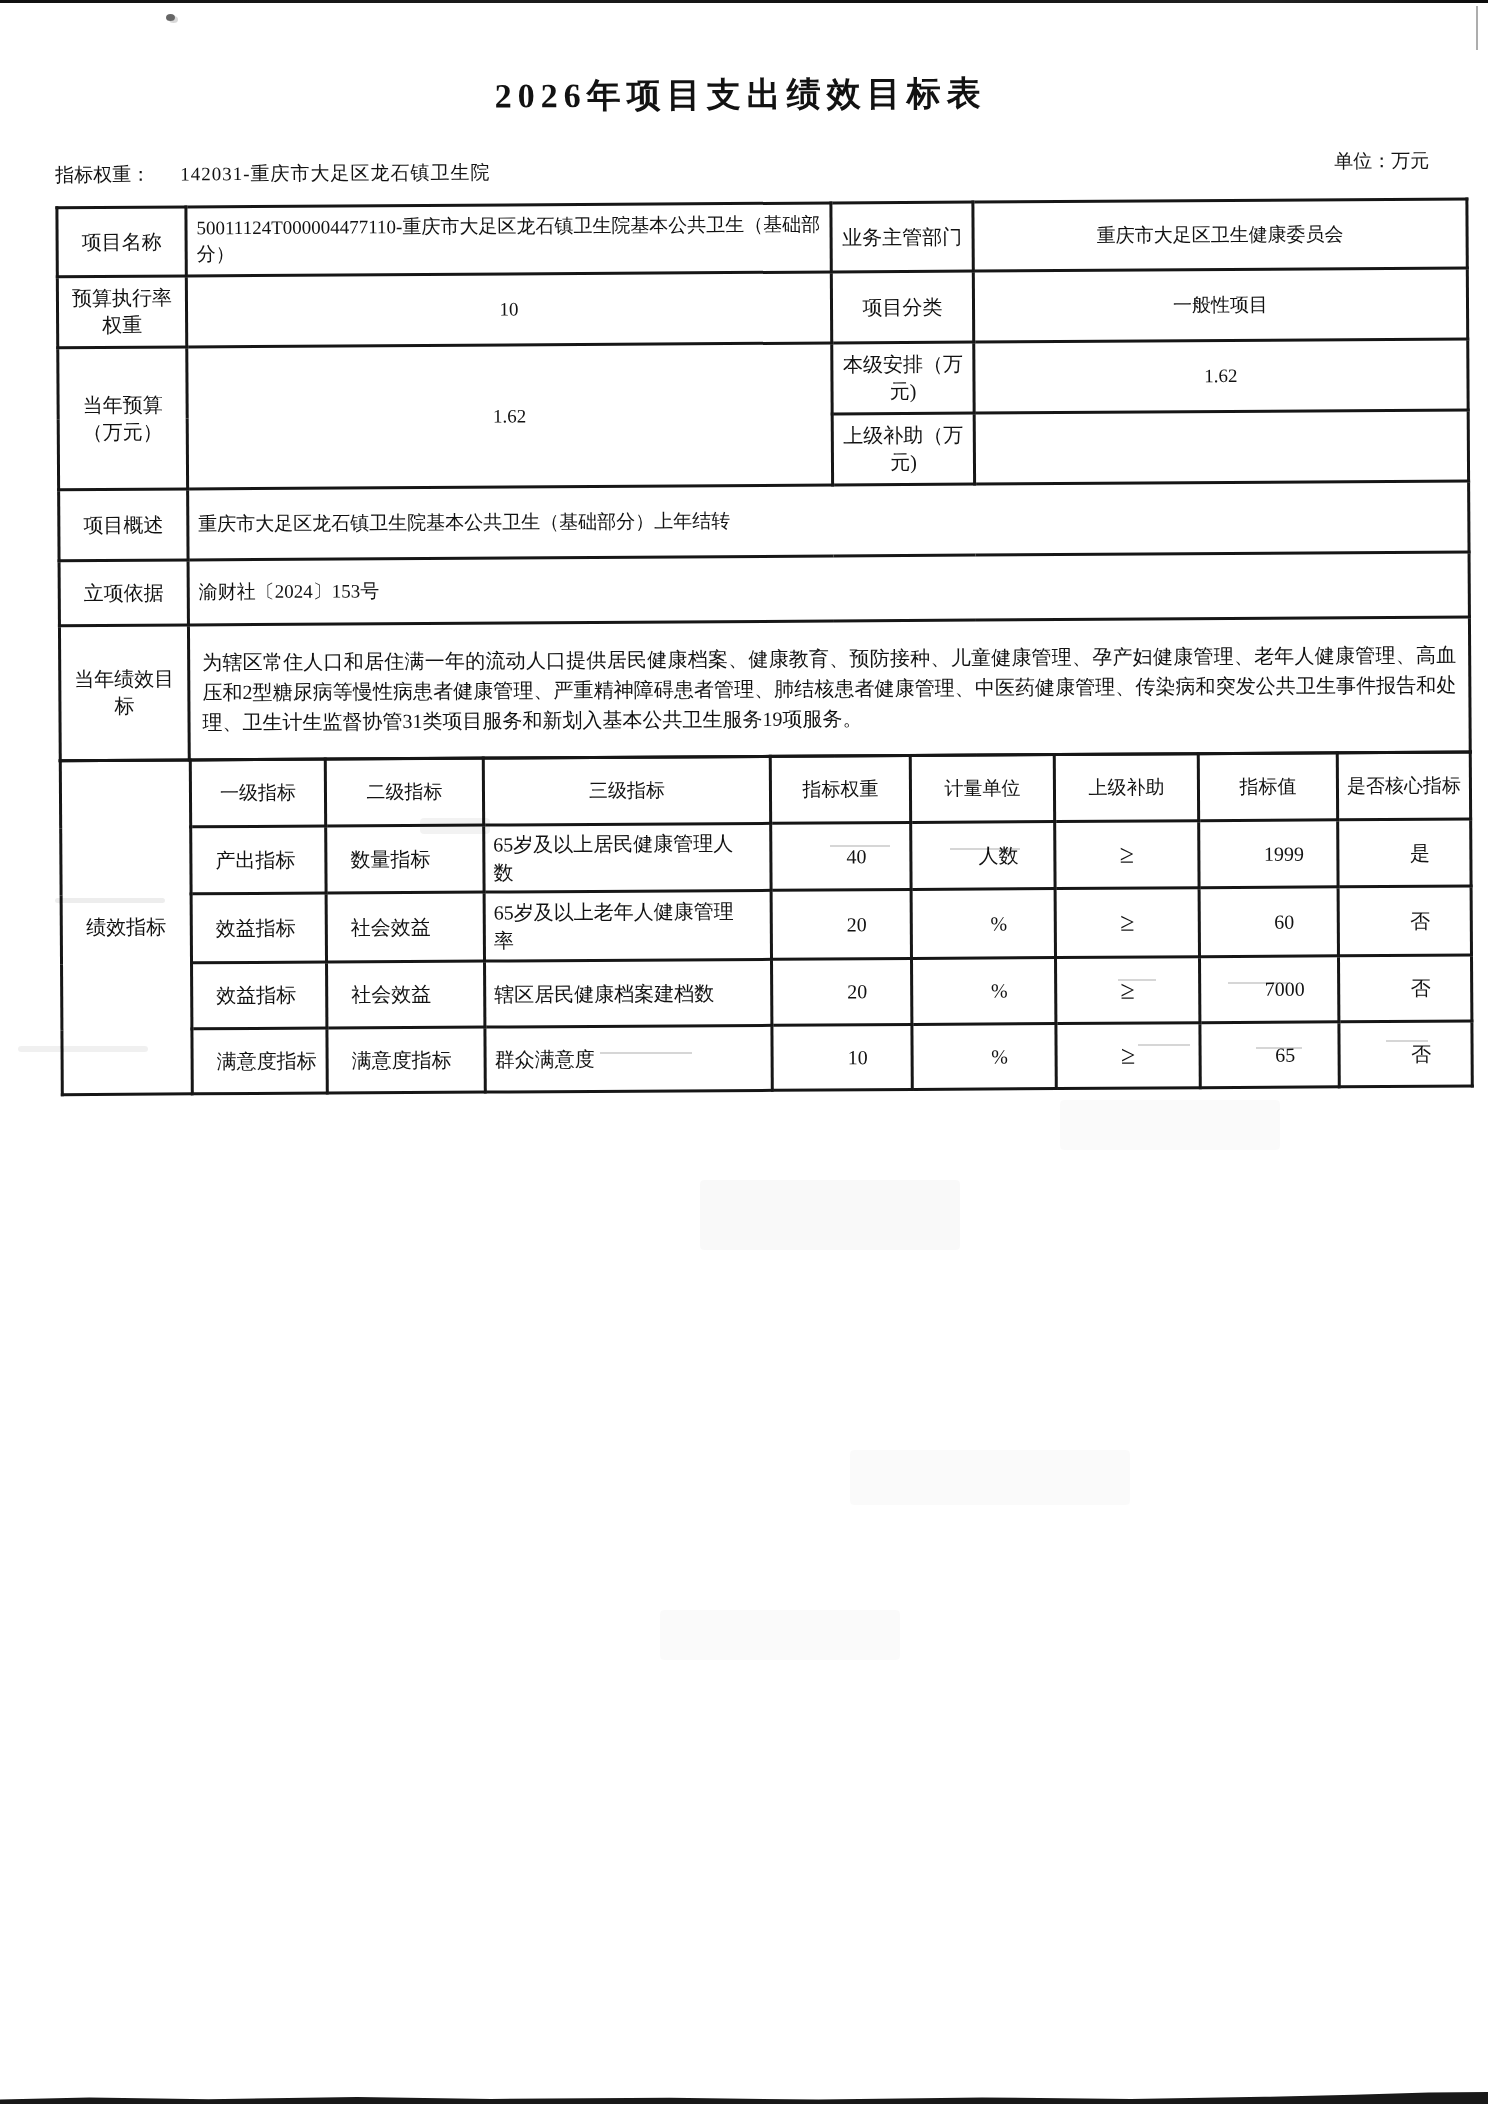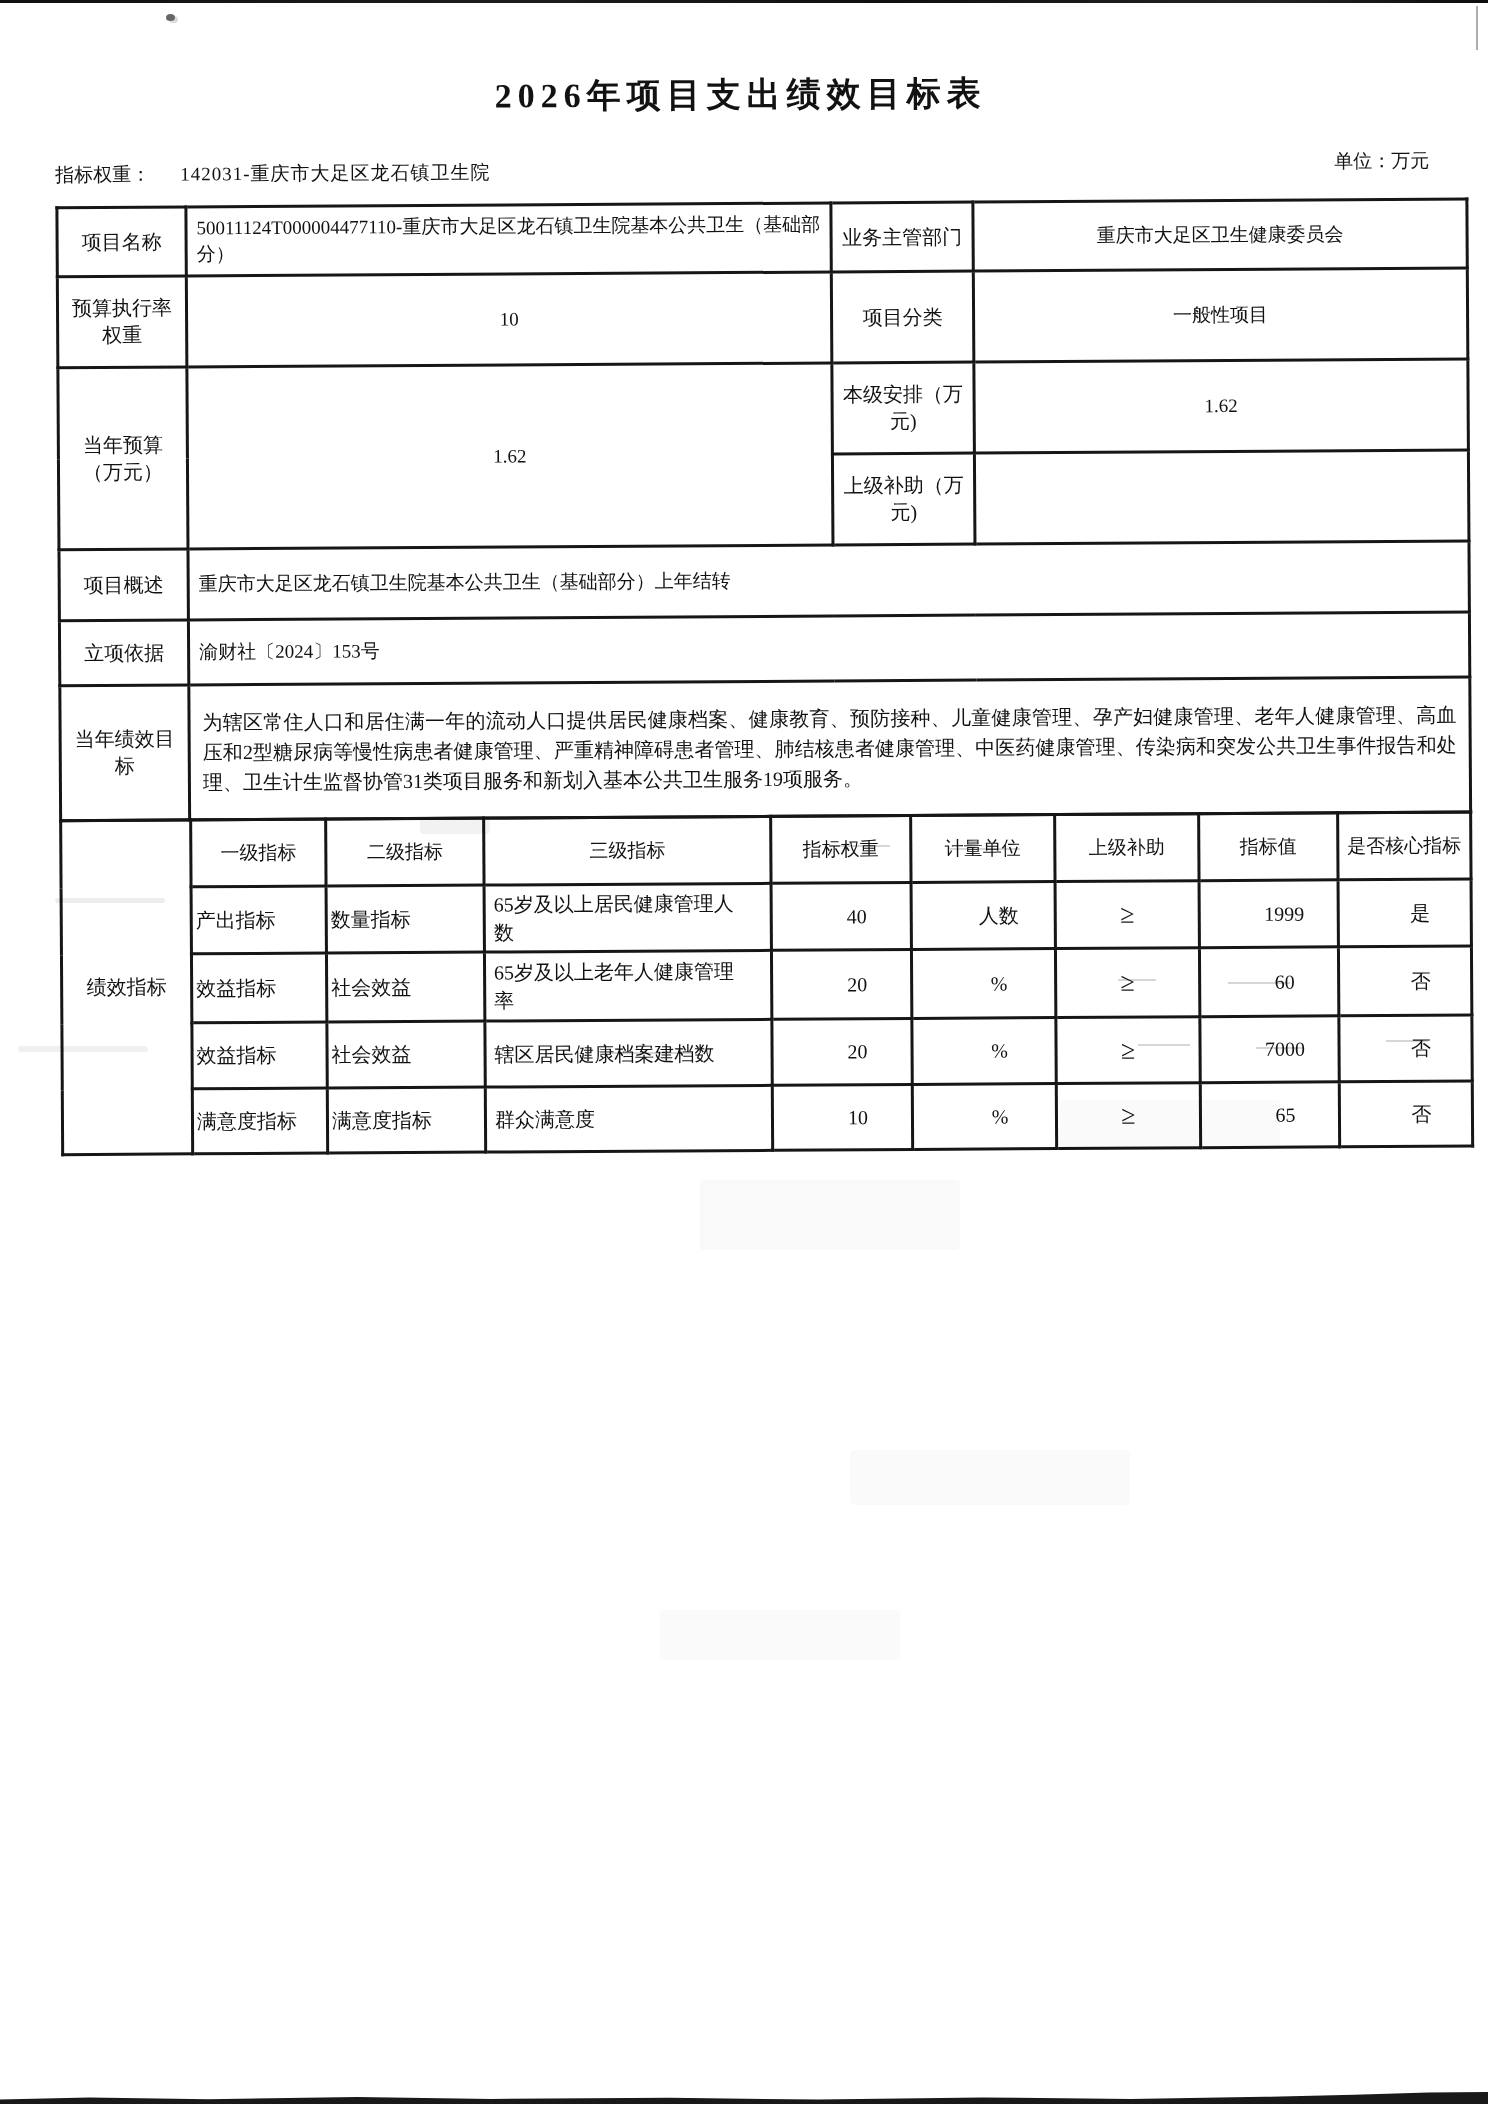--- a/index.html
+++ b/index.html
@@ -17,26 +17,26 @@
   .meta-left{display:inline-block;}
   .meta-label{display:inline-block;}
   .meta-value{display:inline-block;margin-left:30px;letter-spacing:1px;}
   .unit-note{position:absolute;right:0;top:-6px;font-size:19px;}
 
   .tables-wrap{position:absolute;top:202px;left:58px;width:1410px;}
   table{border-collapse:collapse;table-layout:fixed;width:1410px;}
   .ind-table{margin-top:-3px;}
   td{border:3px solid #161616;vertical-align:middle;font-size:19px;line-height:1.35;
      padding:2px 6px;word-break:break-all;}
-  .lab{text-align:center;font-size:20px;padding:17px 5px;}
+  .lab{text-align:center;font-size:20px;padding:7px 5px;}
   .val-l{text-align:left;padding:3px 9px;}
   .val-c{text-align:center;}
   .target-text{padding:6px 12px;text-align:justify;font-size:20px;line-height:30px;}
   .hdr{text-align:center;font-size:19px;}
-  .c-left{text-align:left;padding:2px 4px 2px 3px;font-size:20px;}
+  .c-left{text-align:left;padding:2px 4px 2px 23px;font-size:20px;}
   .c-tert{text-align:left;font-size:20px;padding:2px 20px 2px 8px;line-height:1.4;}
   .c-num{text-align:center;font-size:20px;padding-left:37px;}
   .c-ge{text-align:center;font-size:26px;line-height:1;}
   .sec-lab{text-align:center;font-size:20px;}
 
   
   .top-band{position:absolute;top:0;left:0;width:1488px;height:3px;
     background:linear-gradient(90deg,#101010 0%,#1c1c1c 35%,#101010 60%,#232323 85%,#0c0c0c 100%);}
   .bottom-band{position:absolute;bottom:0;left:0;width:1488px;height:12px;background:#191919;
     clip-path:polygon(0 62%,6% 45%,14% 60%,24% 42%,33% 58%,45% 48%,55% 63%,66% 46%,76% 58%,85% 40%,91% 22%,96% 4%,100% 0,100% 100%,0 100%);}

